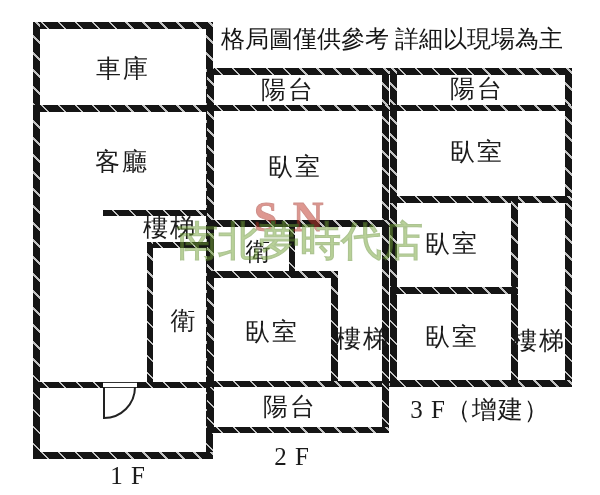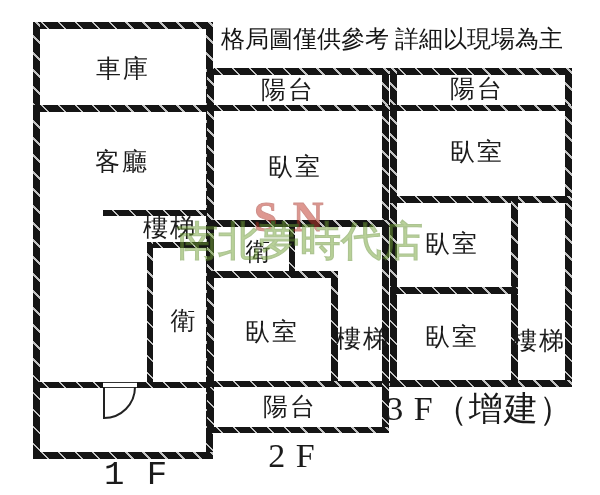--- a/index.html
+++ b/index.html
@@ -11,21 +11,21 @@
     position:absolute;
     background-color:#151515;
     background-image:repeating-linear-gradient(45deg, rgba(255,255,255,0) 0 10px, rgba(255,255,255,0.75) 10px 12px);
   }
   .room-label {
     position:absolute; transform:translate(-50%,-50%);
     font-size:25px; color:#1b1b1b; white-space:nowrap; letter-spacing:2px; line-height:1;
   }
   .floor-label {
     position:absolute; transform:translate(-50%,-50%);
-    font-size:34px; color:#1b1b1b; white-space:nowrap; letter-spacing:1px; line-height:1;
+    font-size:25px; color:#1b1b1b; white-space:nowrap; letter-spacing:1px; line-height:1;
   }
   .title {
     position:absolute; left:214px; top:25px; width:356px; text-align:center;
     font-size:24px; color:#151515; white-space:nowrap; line-height:1.2;
   }
   .threshold {
     position:absolute; left:103px; top:382px; width:34px; height:6px;
     background:#ffffff; border-top:1px solid #333; border-bottom:1px solid #333; box-sizing:border-box;
   }
   .door-svg { position:absolute; left:102px; top:387px; }
@@ -85,21 +85,21 @@
   <div class="wall" style="left:390px;top:380px;width:182px;height:7px;"></div>
   <div class="wall" style="left:390px;top:105px;width:182px;height:6px;"></div>
   <div class="wall" style="left:390px;top:196px;width:182px;height:7px;"></div>
   <div class="wall" style="left:511px;top:196px;width:7px;height:191px;"></div>
   <div class="wall" style="left:390px;top:287px;width:128px;height:7px;"></div>
 
   <div class="room-label" style="left:122px;top:161px;">客廳</div>
   <div class="room-label" style="left:123px;top:68px;">車庫</div>
   <div class="room-label" style="left:170px;top:227px;">樓梯</div>
   <div class="room-label" style="left:184px;top:320px;">衛</div>
-  <div class="floor-label" style="left:136px;top:475px;font-family:Liberation Mono, monospace;">1 F</div>
+  <div class="floor-label" style="left:128px;top:475px;">1 F</div>
 
   <div class="room-label" style="left:288px;top:89px;">陽台</div>
   <div class="room-label" style="left:295px;top:166px;">臥室</div>
   <div class="room-label" style="left:259px;top:251px;">衛</div>
   <div class="room-label" style="left:272px;top:331px;">臥室</div>
   <div class="room-label" style="left:363px;top:338px;">樓梯</div>
   <div class="room-label" style="left:290px;top:406px;">陽台</div>
   <div class="floor-label" style="left:292px;top:456px;">2 F</div>
 
   <div class="room-label" style="left:477px;top:88px;">陽台</div>

